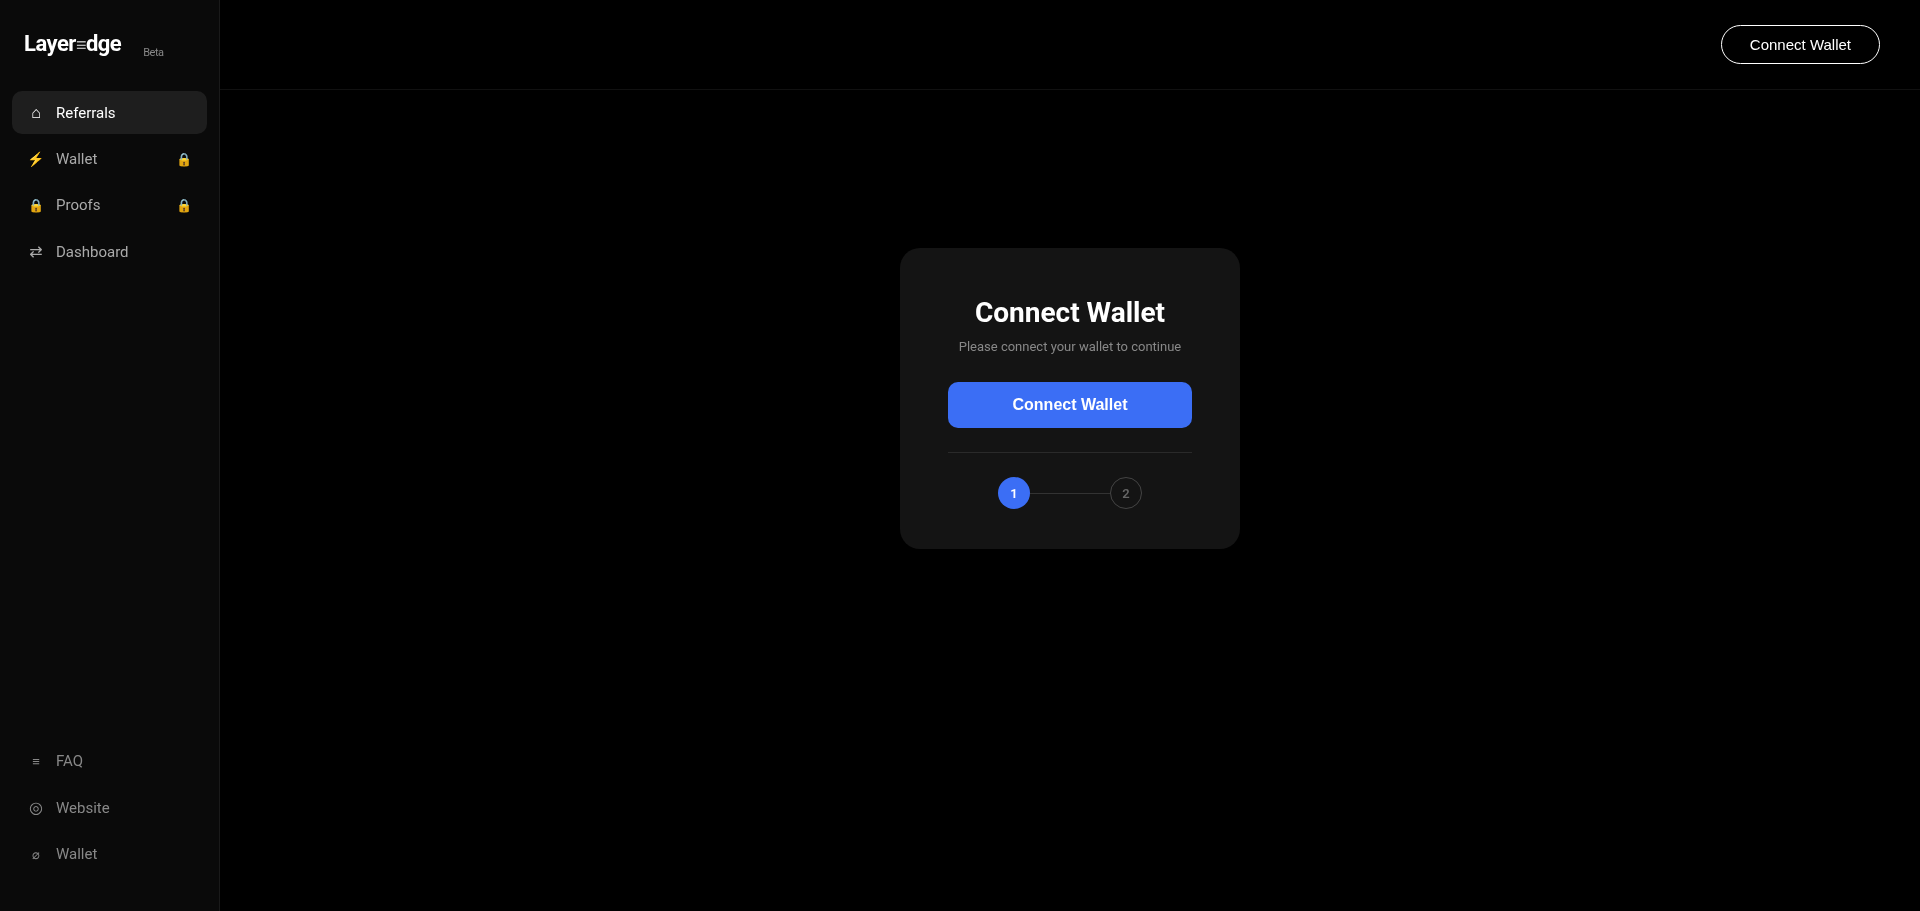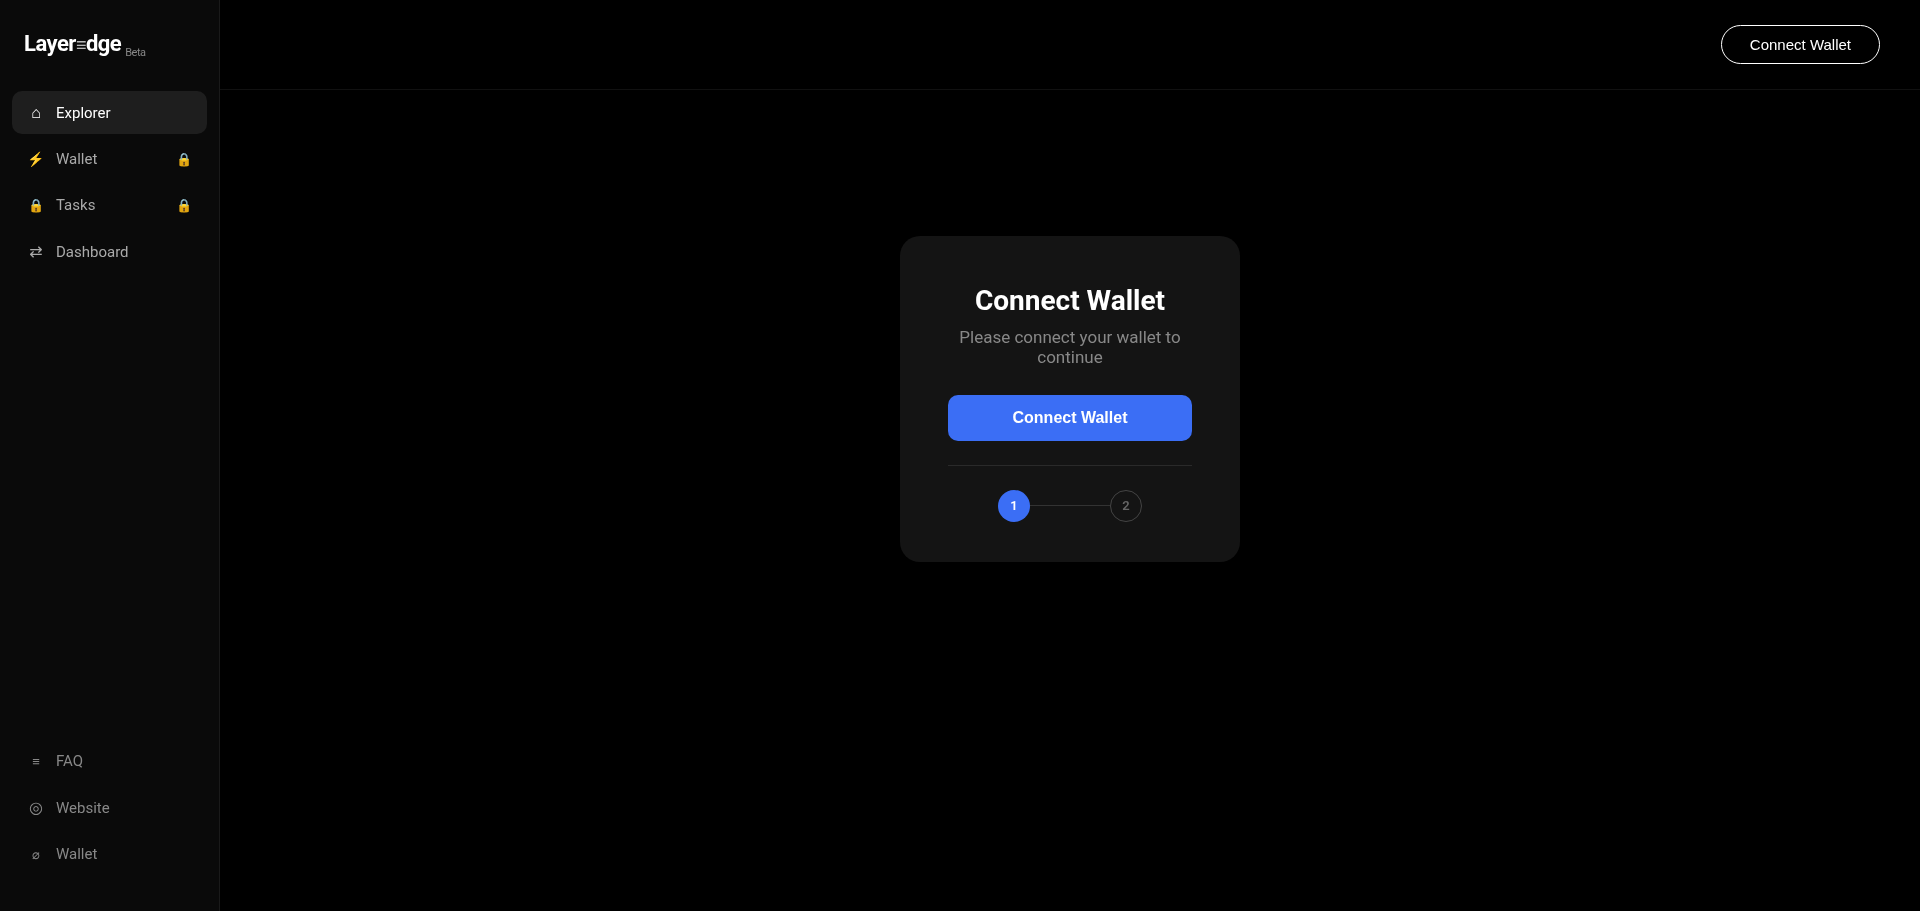--- a/index.html
+++ b/index.html
@@ -33,21 +33,21 @@
       gap: 6px;
     }
 
     .logo-text {
       font-size: 22px;
       font-weight: 700;
       color: #fff;
       letter-spacing: -0.5px;
       display: flex;
       align-items: center;
-      gap: 2px;
+      gap: 20px;
     }
 
     .beta-badge {
       font-size: 11px;
       color: #888;
       font-weight: 400;
       margin-left: 2px;
       align-self: flex-start;
       margin-top: 18px;
     }
@@ -156,21 +156,21 @@
 
     .modal-title {
       font-size: 28px;
       font-weight: 700;
       color: #fff;
       text-align: center;
       margin-bottom: 10px;
     }
 
     .modal-subtitle {
-      font-size: 17px;
+      font-size: 13px;
       color: #888;
       text-align: center;
       margin-bottom: 28px;
     }
 
     .connect-wallet-btn-main {
       width: 100%;
       background: #3b6ef5;
       border: none;
       color: #fff;
@@ -238,36 +238,36 @@
       <span>Layer<span style="font-size:18px;opacity:0.7;">≡</span>dge</span>
       <span class="beta-badge">Beta</span>
     </div>
   </div>
 
   <nav class="nav-section">
 
     <div class="nav-item active">
       <div class="nav-item-left">
         <span class="nav-icon">⌂</span>
-        <span>Explorer</span>
+        <span>Referrals</span>
       </div>
     </div>
 
     <div class="nav-item">
       <div class="nav-item-left">
         <span class="nav-icon" style="font-size:14px;">⚡</span>
         <span>Wallet</span>
       </div>
       <span class="lock-icon">🔒</span>
     </div>
 
     <div class="nav-item">
       <div class="nav-item-left">
         <span class="nav-icon" style="font-size:13px;">🔒</span>
-        <span>Tasks</span>
+        <span>Proofs</span>
       </div>
       <span class="lock-icon">🔒</span>
     </div>
 
     <div class="nav-item">
       <div class="nav-item-left">
         <span class="nav-icon">⇄</span>
         <span>Dashboard</span>
       </div>
     </div>

